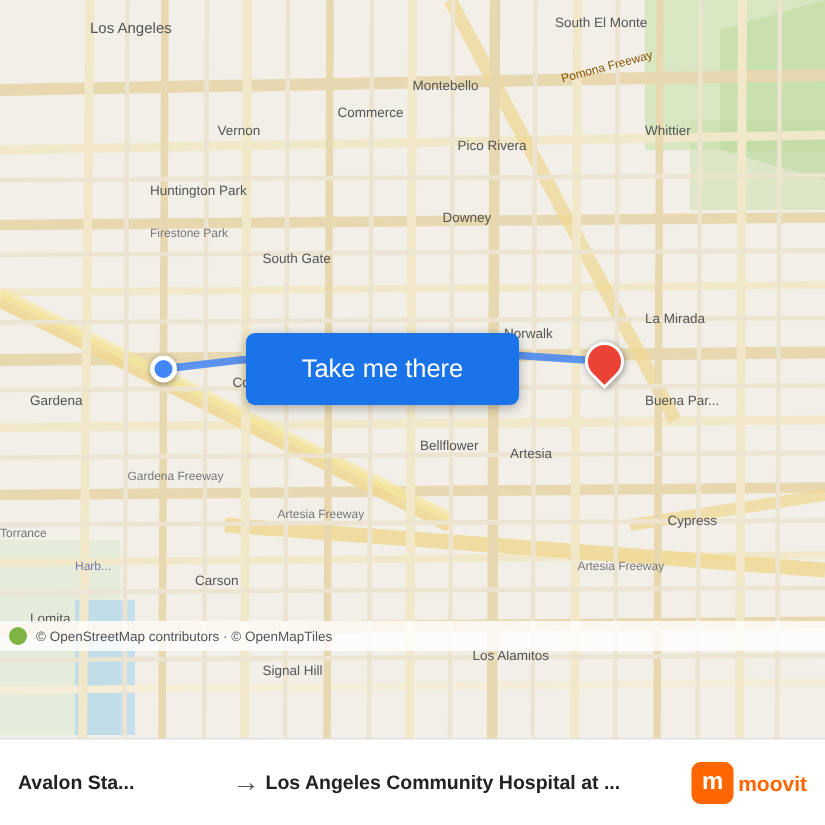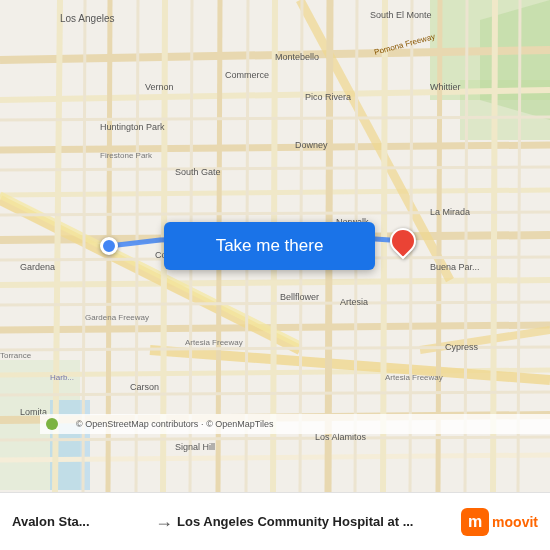--- a/index.html
+++ b/index.html
@@ -38,21 +38,21 @@
       inset: 0;
       width: 100%;
       height: 100%;
     }
 
     
     .take-me-there-btn {
       position: absolute;
       top: 222px;
       left: 164px;
-      width: 211px;
+      width: 182px;
       height: 48px;
       background: #1a73e8;
       color: white;
       border: none;
       border-radius: 6px;
       font-size: 17px;
       font-weight: 500;
       cursor: pointer;
       display: flex;
       align-items: center;
@@ -96,22 +96,21 @@
     .attribution-bar {
       position: absolute;
       bottom: 58px;
       left: 0;
       right: 0;
       height: 20px;
       background: rgba(255,255,255,0.8);
       display: flex;
       align-items: center;
       padding: 0 6px;
-      gap: 16px;
-      margin-left: 40px;
+      gap: 4px;
     }
 
     .attribution-text {
       font-size: 9px;
       color: #555;
     }
 
     
     .bottom-bar {
       height: 58px;

